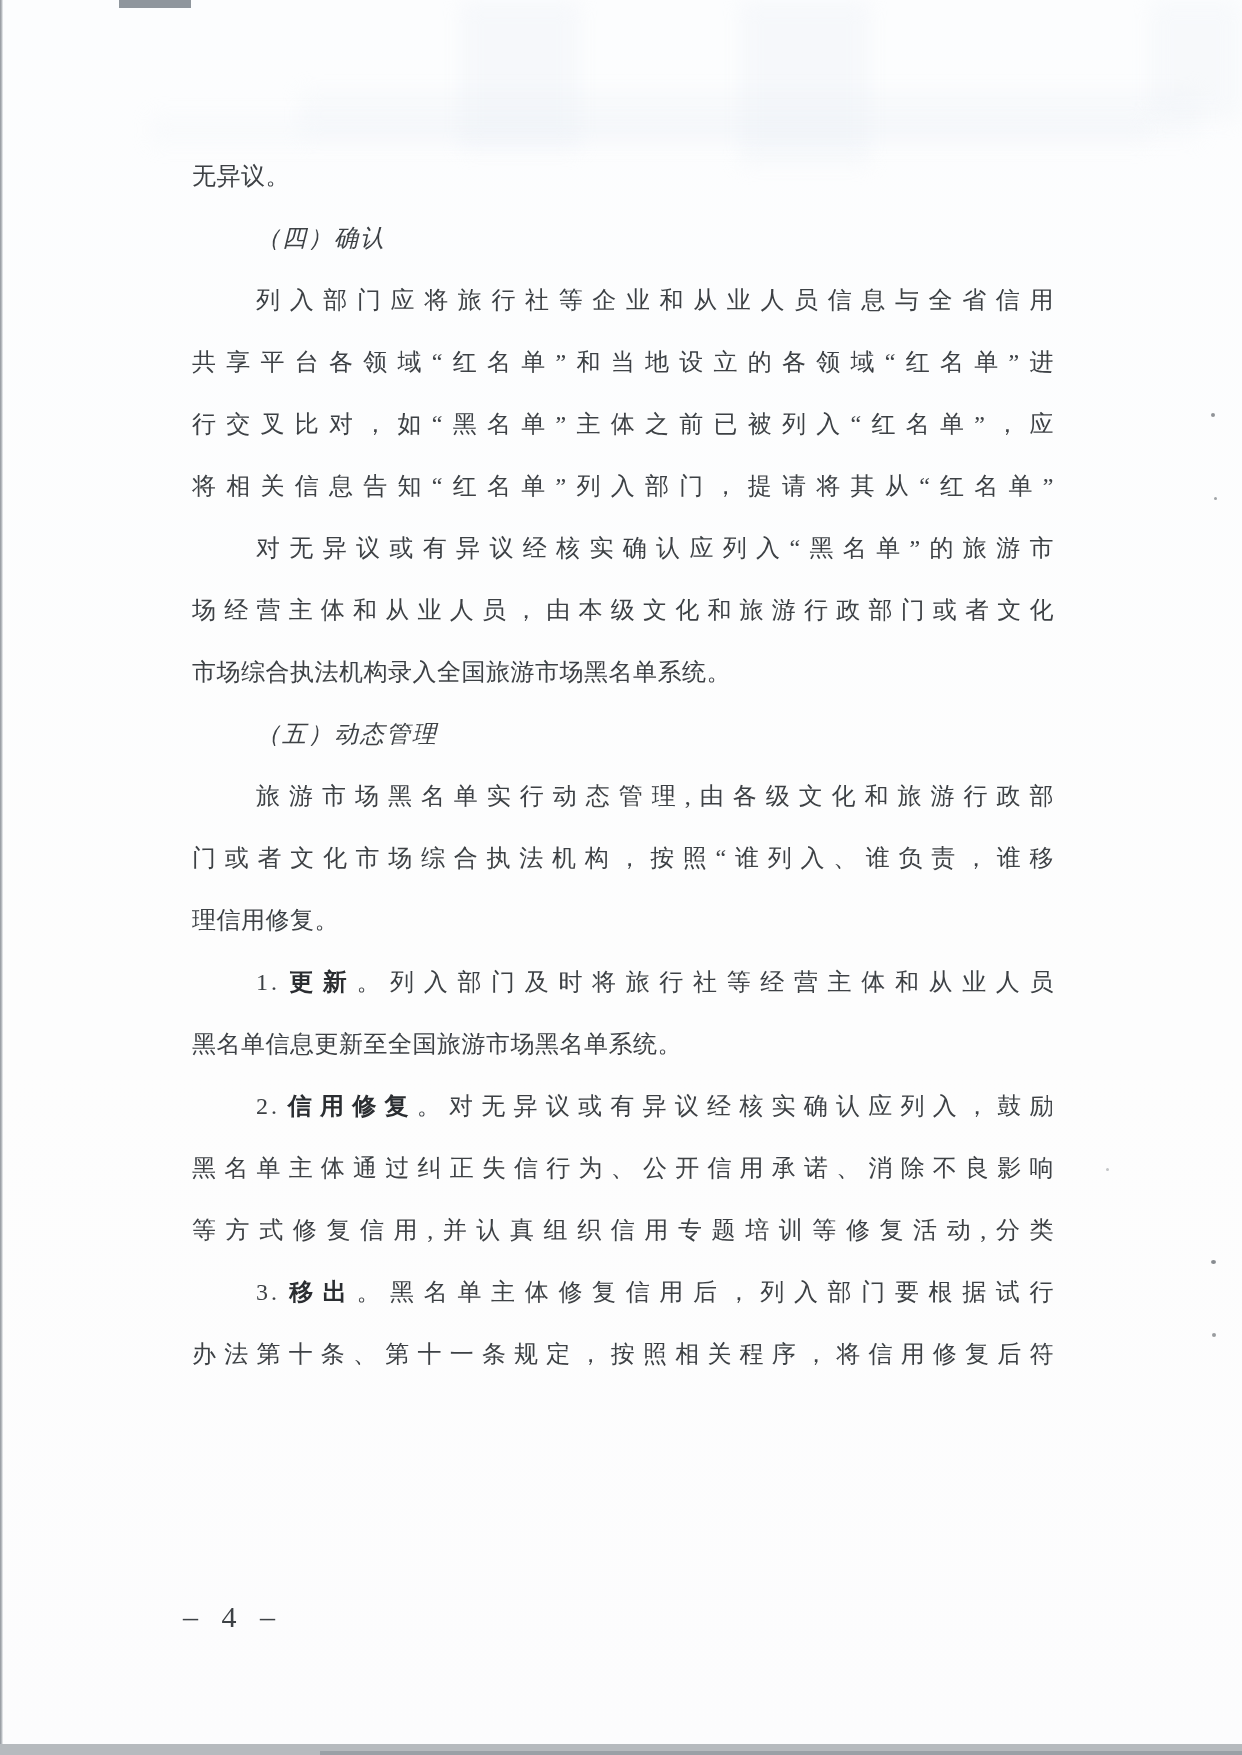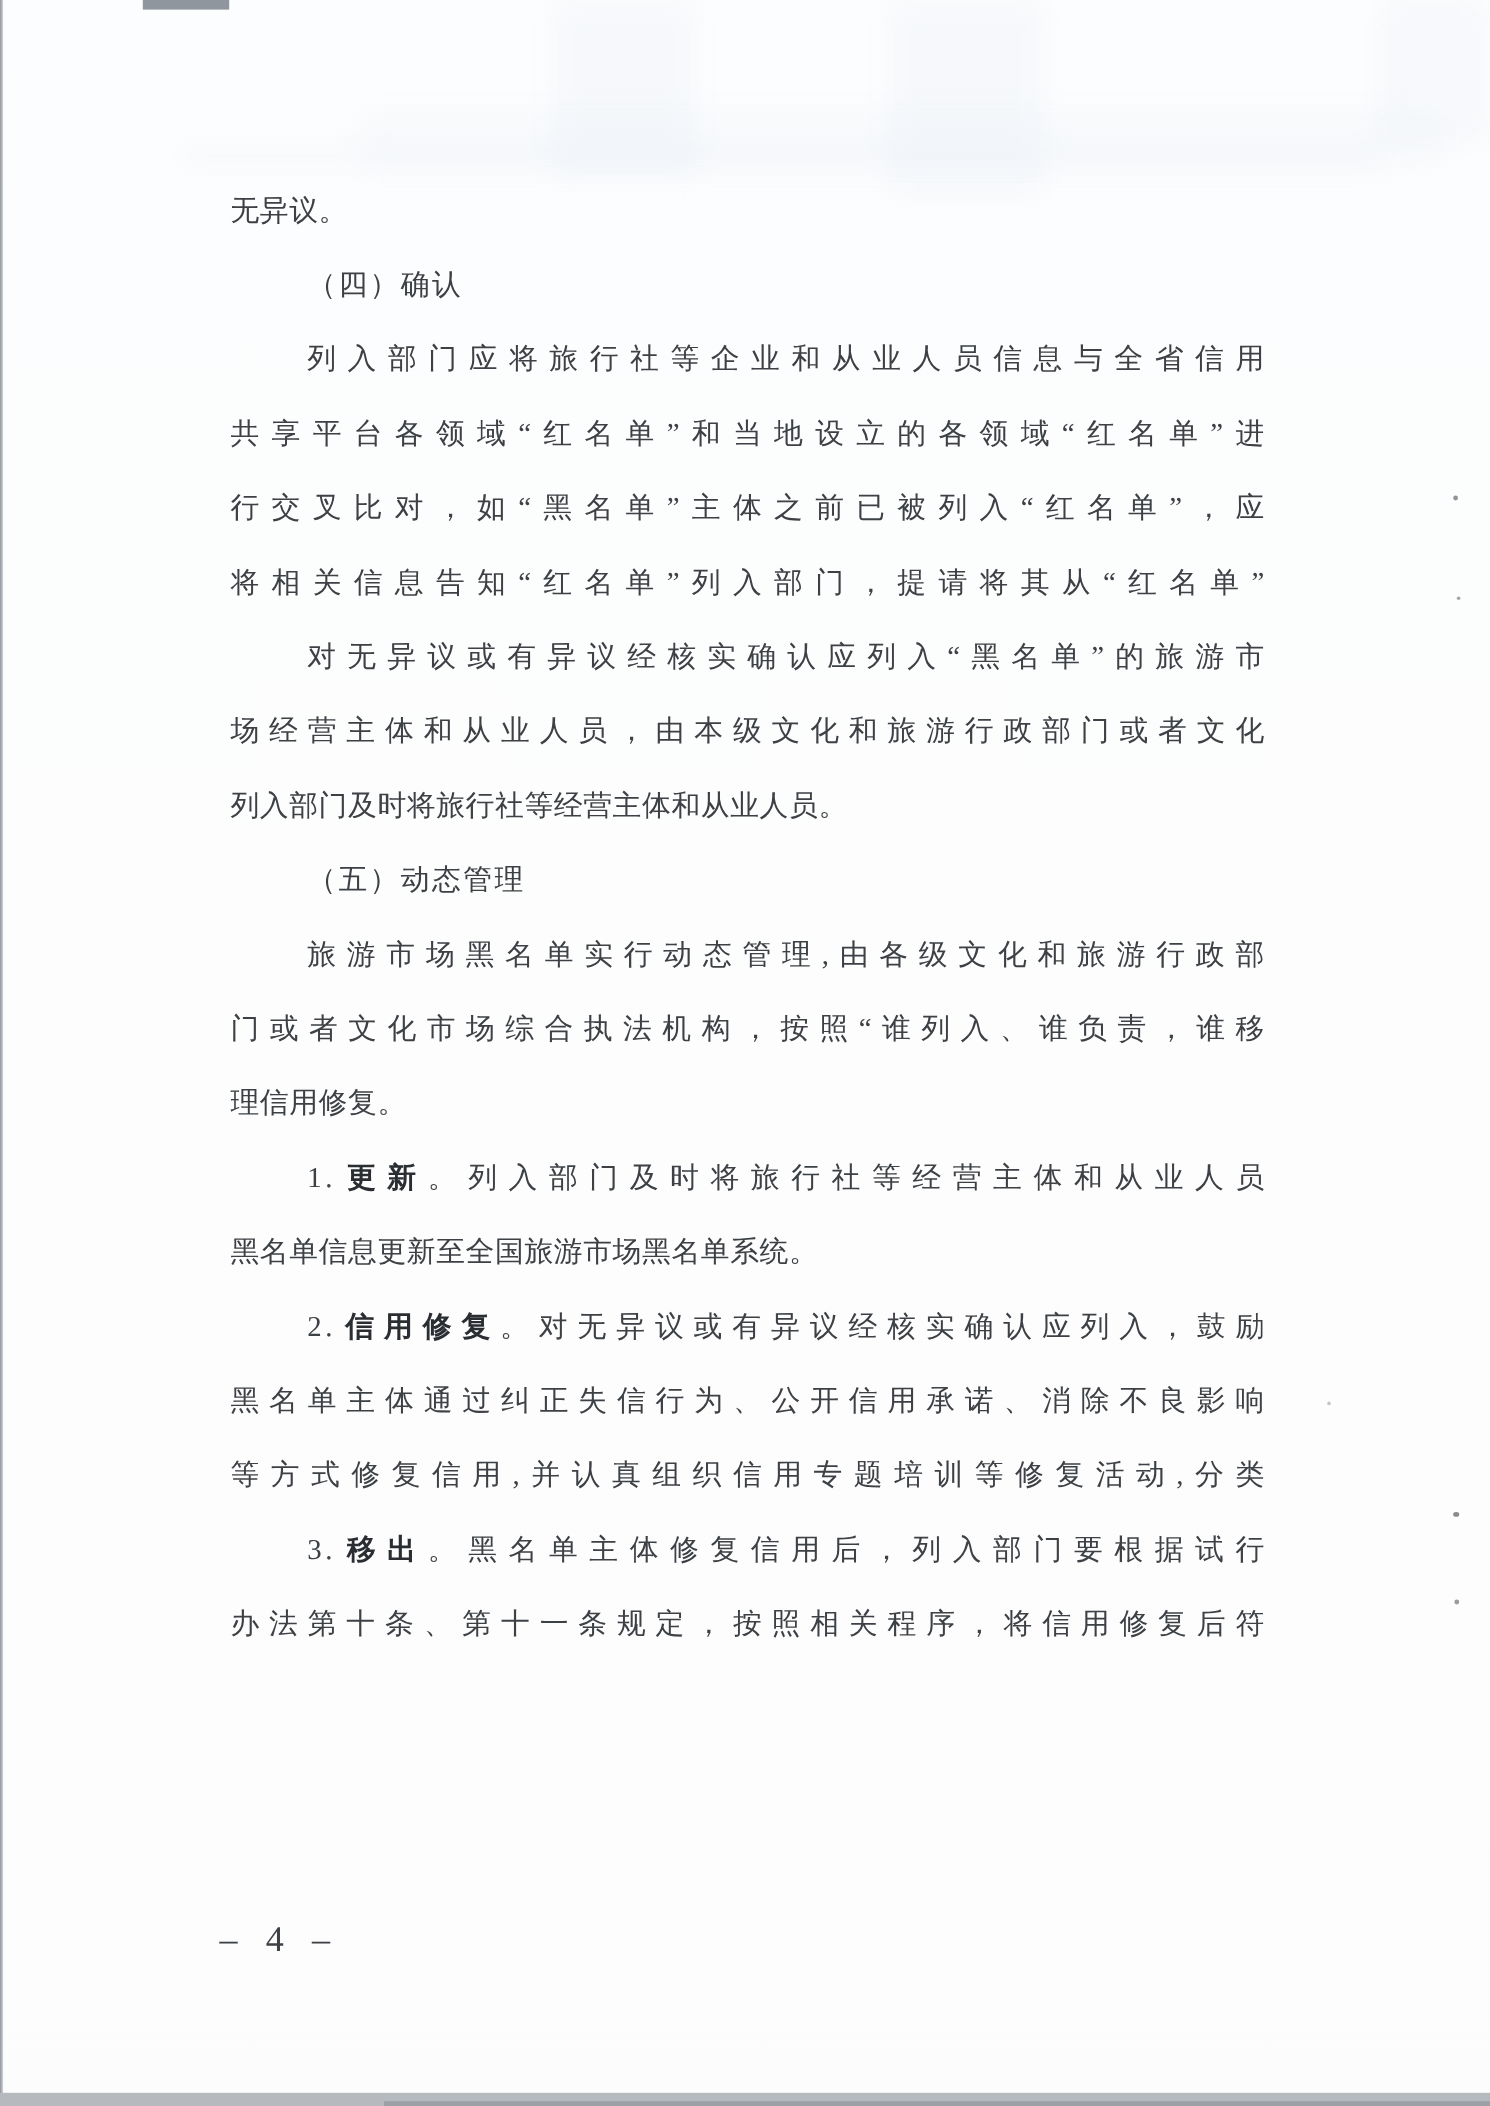--- a/index.html
+++ b/index.html
@@ -61,21 +61,21 @@
     letter-spacing: 0.5px;
   }
   .line { height: 62px; white-space: nowrap; }
   .line.fill {
     white-space: normal;
     text-align: justify;
     text-align-last: justify;
     -moz-text-align-last: justify;
   }
   .line.indent { text-indent: 64px; }
-  .line.heading { letter-spacing: 2px; }
+  .line.heading { letter-spacing: 2px; font-style: italic; }
   .bold-label { font-weight: bold; color: #2a2d31; }
   .num-label { letter-spacing: 3px; }
   .page-number {
     position: absolute;
     left: 183px; top: 1600px;
     font-size: 30px;
     color: #3d4145;
     letter-spacing: 8px;
   }
 </style>
@@ -99,21 +99,21 @@
 
   <div class="text-block">
       <div class="line"><span>无异议。</span></div>
       <div class="line indent heading"><span>（四）确认</span></div>
       <div class="line indent fill"><span>列入部门应将旅行社等企业和从业人员信息与全省信用</span></div>
       <div class="line fill"><span>共享平台各领域“红名单”和当地设立的各领域“红名单”进</span></div>
       <div class="line fill"><span>行交叉比对，如“黑名单”主体之前已被列入“红名单”，应</span></div>
       <div class="line fill"><span>将相关信息告知“红名单”列入部门，提请将其从“红名单”</span></div>
       <div class="line indent fill"><span>对无异议或有异议经核实确认应列入“黑名单”的旅游市</span></div>
       <div class="line fill"><span>场经营主体和从业人员，由本级文化和旅游行政部门或者文化</span></div>
-      <div class="line"><span>列入部门及时将旅行社等经营主体和从业人员。</span></div>
+      <div class="line"><span>市场综合执法机构录入全国旅游市场黑名单系统。</span></div>
       <div class="line indent heading"><span>（五）动态管理</span></div>
       <div class="line indent fill"><span>旅游市场黑名单实行动态管理,由各级文化和旅游行政部</span></div>
       <div class="line fill"><span>门或者文化市场综合执法机构，按照“谁列入、谁负责，谁移</span></div>
       <div class="line"><span>理信用修复。</span></div>
       <div class="line indent fill"><span class="num-label">1.</span><span class="bold-label">更新</span><span>。列入部门及时将旅行社等经营主体和从业人员</span></div>
       <div class="line"><span>黑名单信息更新至全国旅游市场黑名单系统。</span></div>
       <div class="line indent fill"><span class="num-label">2.</span><span class="bold-label">信用修复</span><span>。对无异议或有异议经核实确认应列入，鼓励</span></div>
       <div class="line fill"><span>黑名单主体通过纠正失信行为、公开信用承诺、消除不良影响</span></div>
       <div class="line fill"><span>等方式修复信用,并认真组织信用专题培训等修复活动,分类</span></div>
       <div class="line indent fill"><span class="num-label">3.</span><span class="bold-label">移出</span><span>。黑名单主体修复信用后，列入部门要根据试行</span></div>

